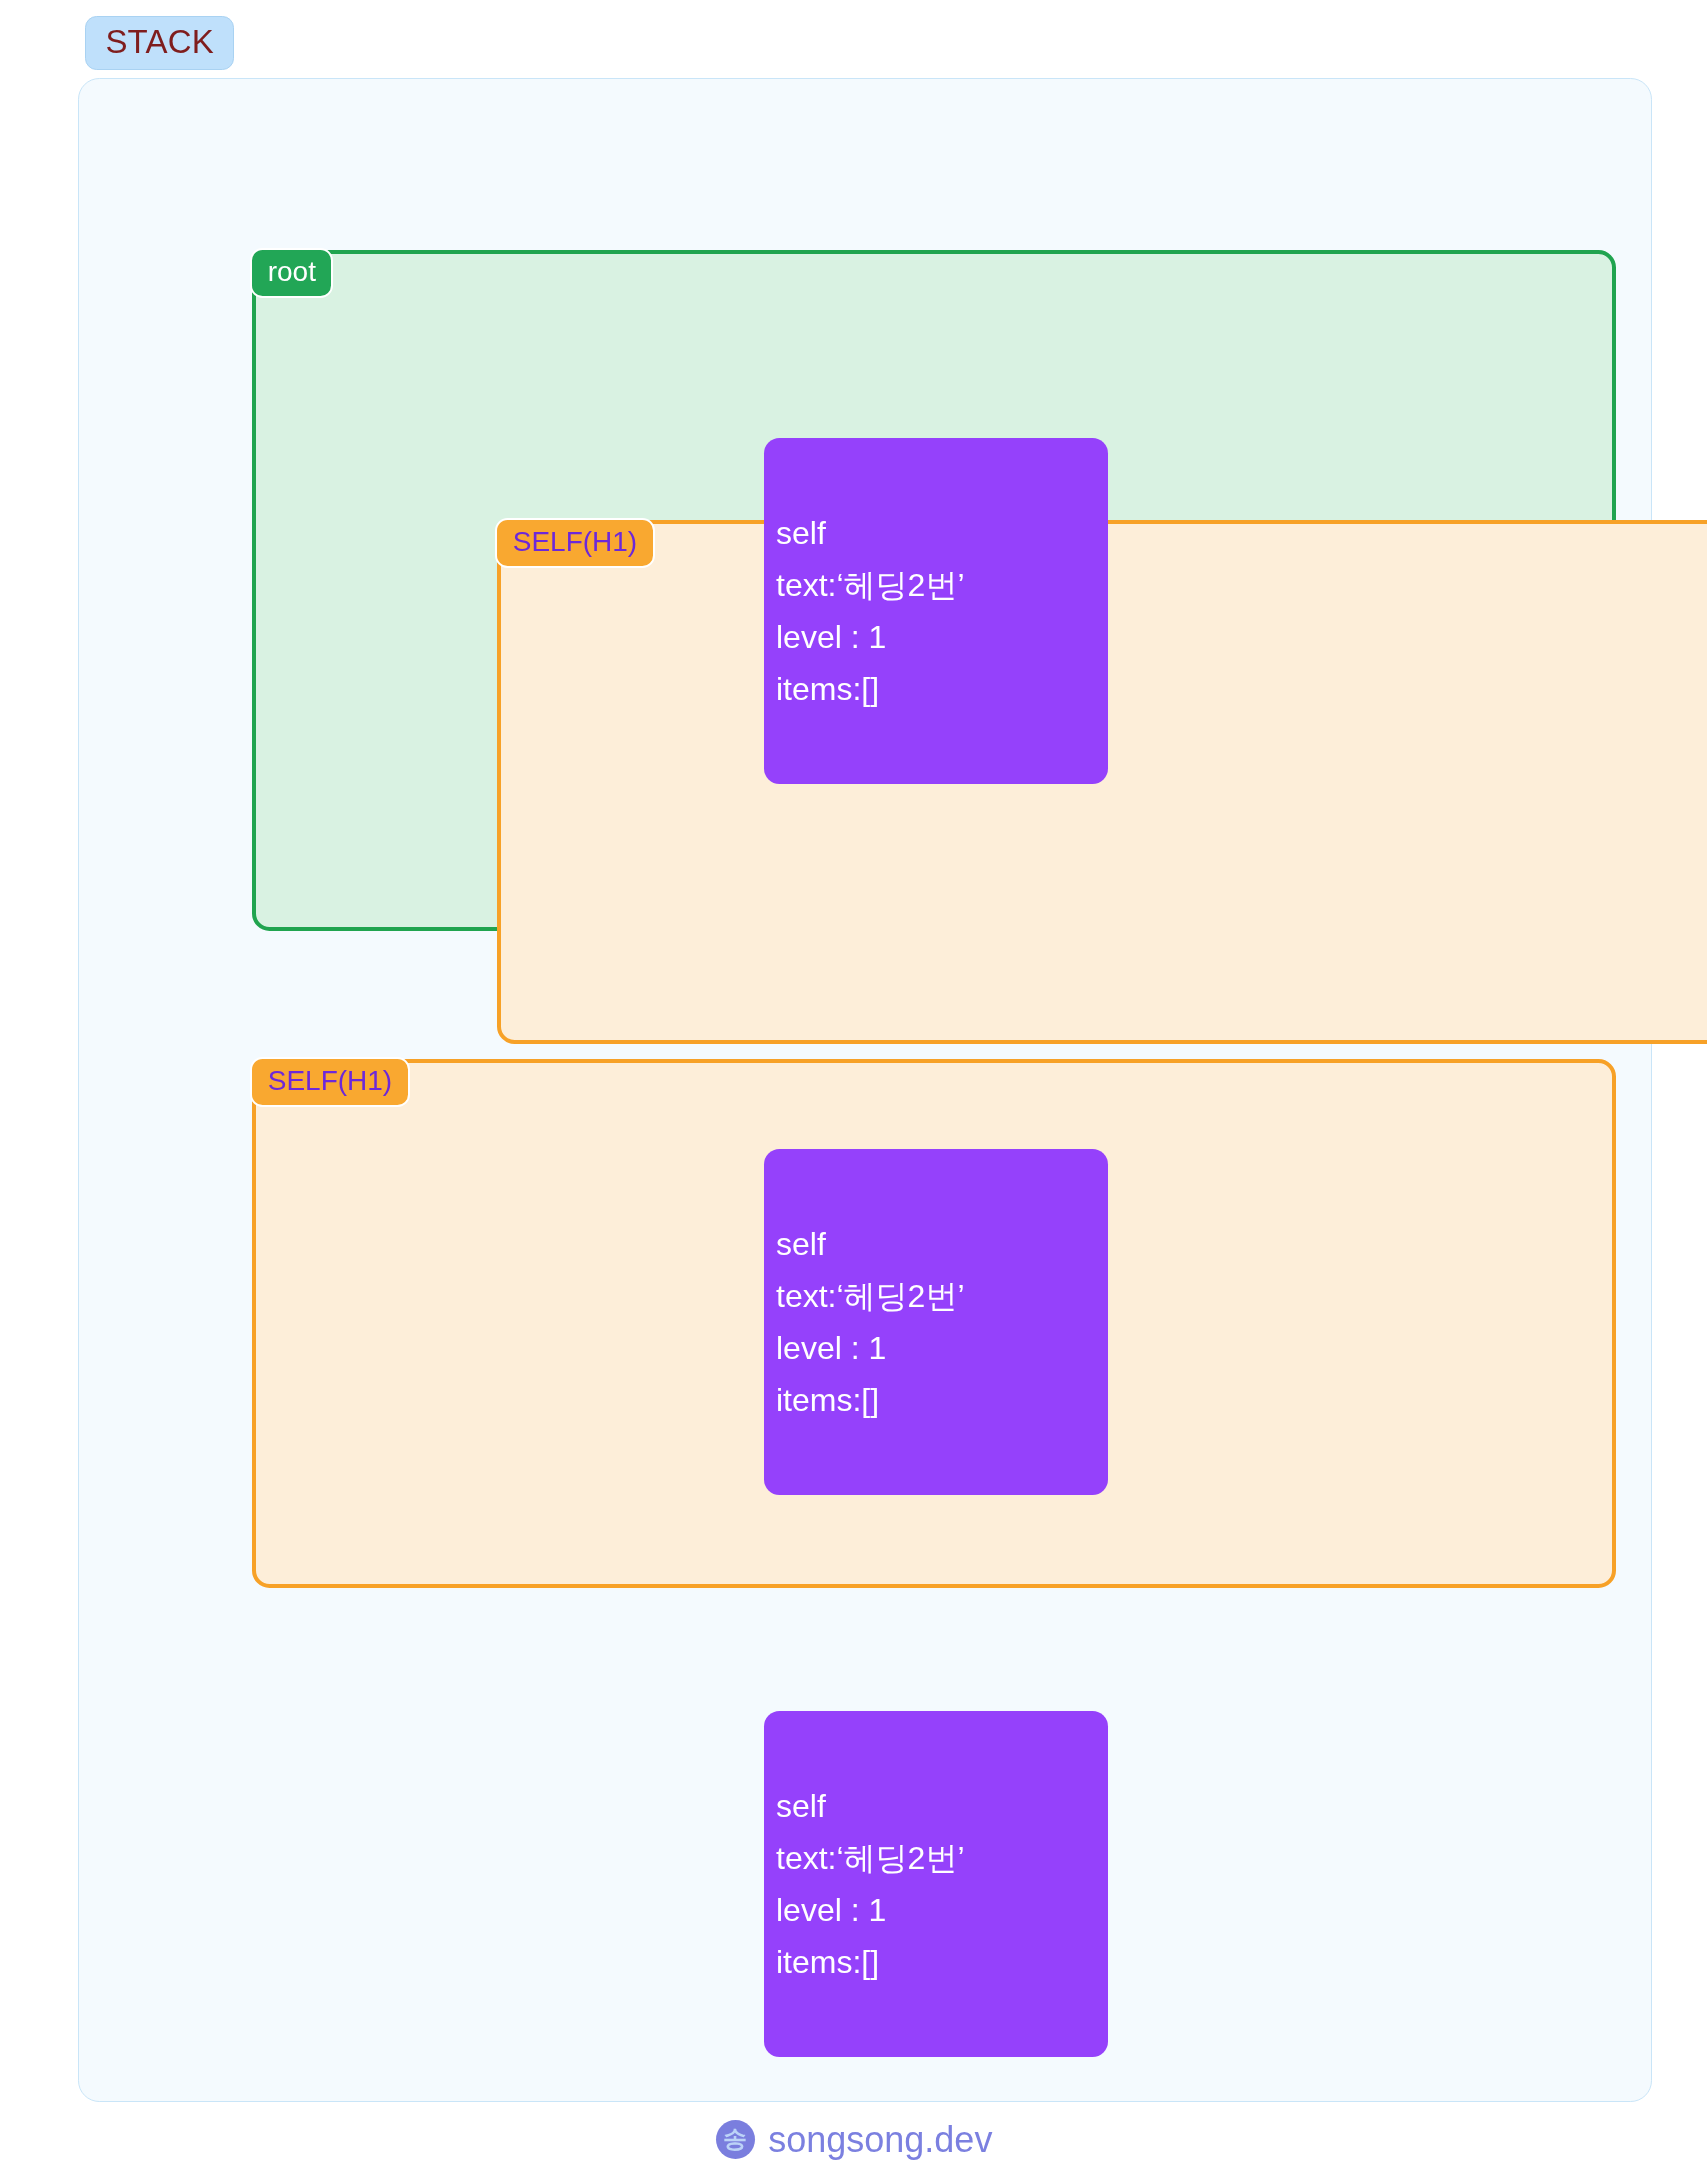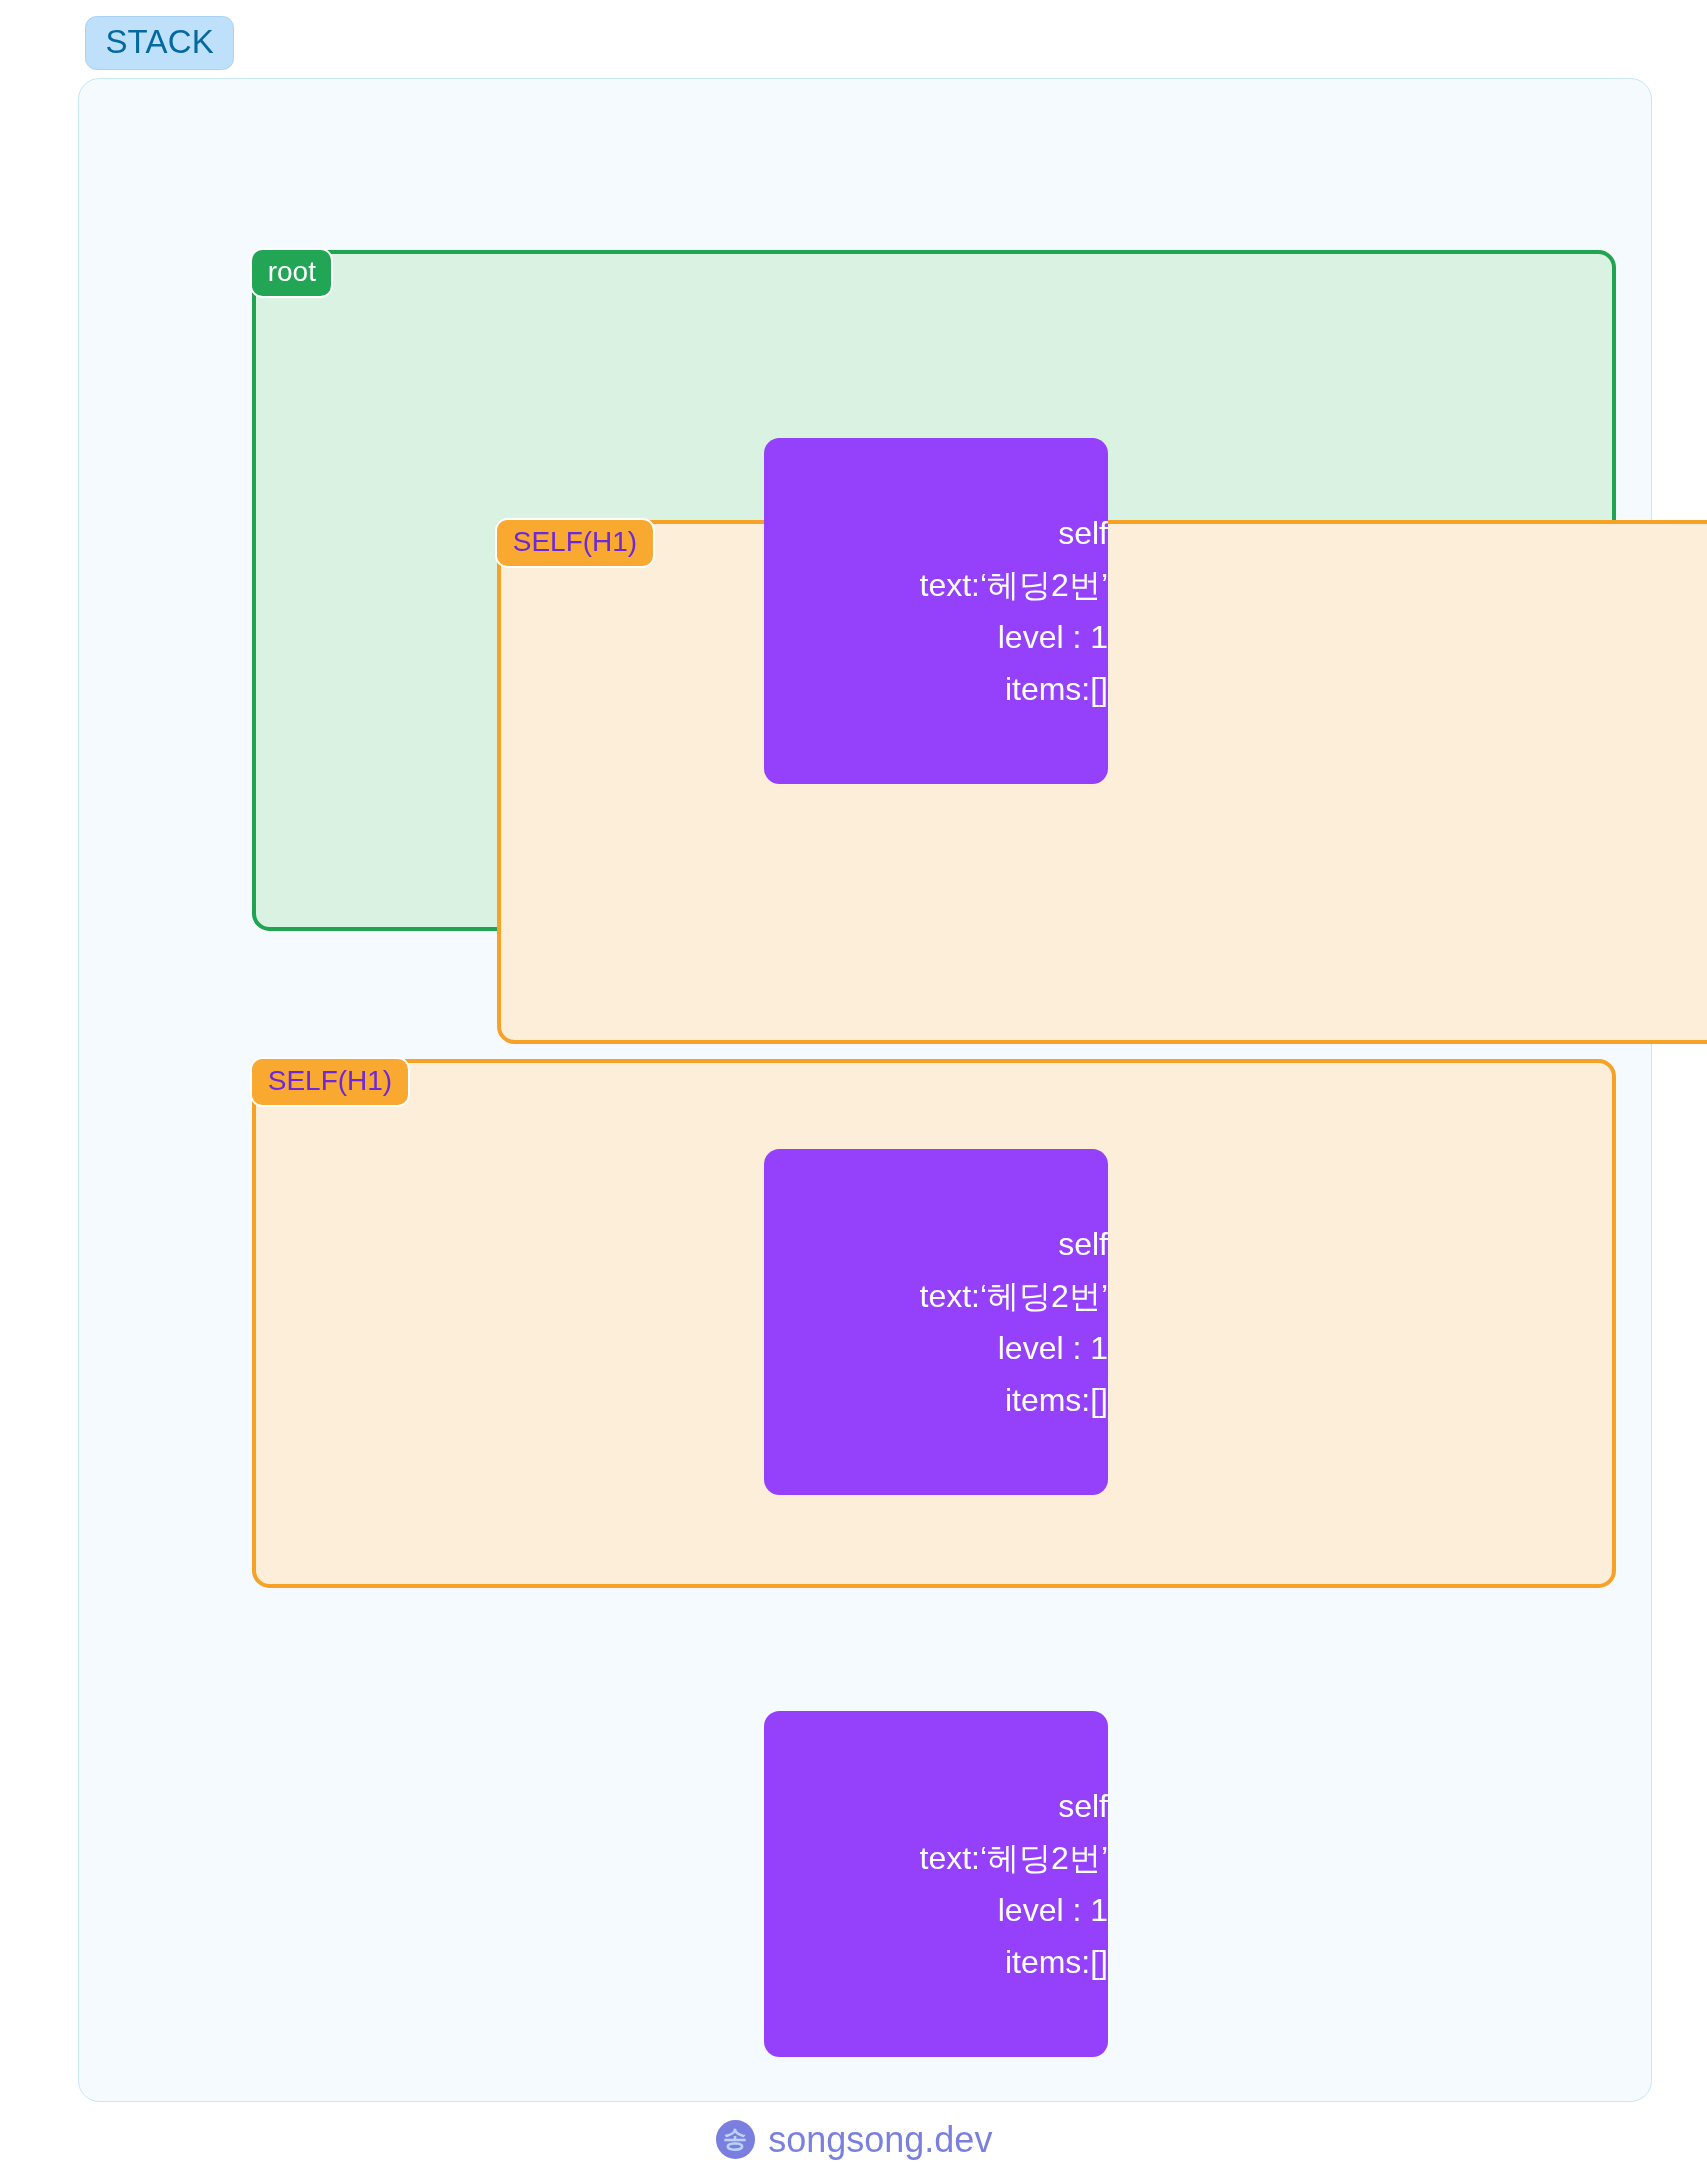--- a/index.html
+++ b/index.html
@@ -23,21 +23,21 @@
   .stack-pill {
     position: absolute;
     left: 85px;
     top: 15.5px;
     background: #bfe0fb;
     border: 1.5px solid #a9d2f2;
     border-radius: 11.6px;
     padding: 8.7px 19.4px 10.7px 19.4px;
     font-size: 33px;
     line-height: 1;
-    color: #0369a1;
+    color: #7f1d1d;
     letter-spacing: 0.2px;
   }
 
   
   .canvas {
     position: absolute;
     left: 78px;
     top: 78px;
     width: 1574px;
     height: 2024px;
@@ -106,21 +106,21 @@
 
   
   .self-card {
     position: absolute;
     width: 344px;
     height: 346px;
     background: #9541fb;
     border-radius: 15.5px;
     display: flex;
     flex-direction: column;
-    align-items: flex-end;
+    align-items: flex-start;
     justify-content: center;
     gap: 8px;
     color: #ffffff;
     font-size: 32px;
     line-height: 1.38;
     padding-left: 12px;
   }
   .self-card span { white-space: nowrap; }
 
   .self-1 { left: 685px; top: 359px; }

